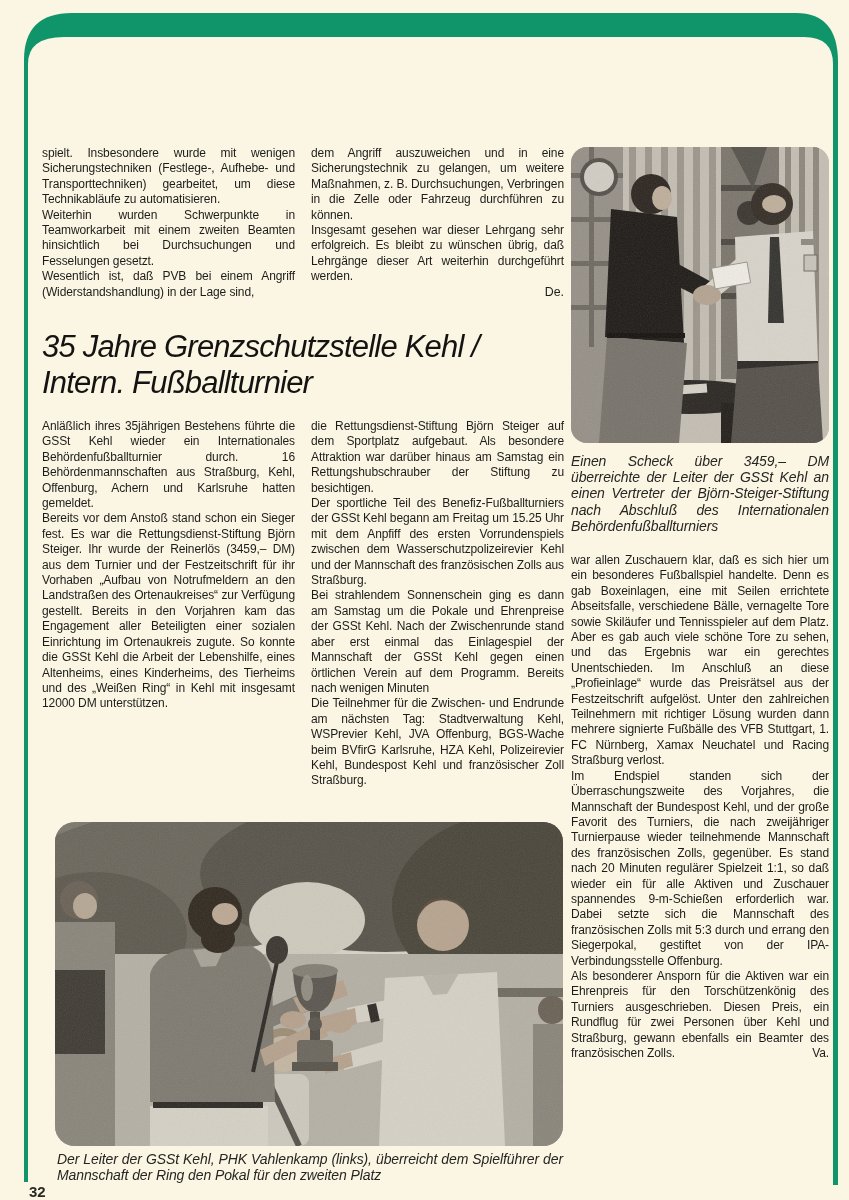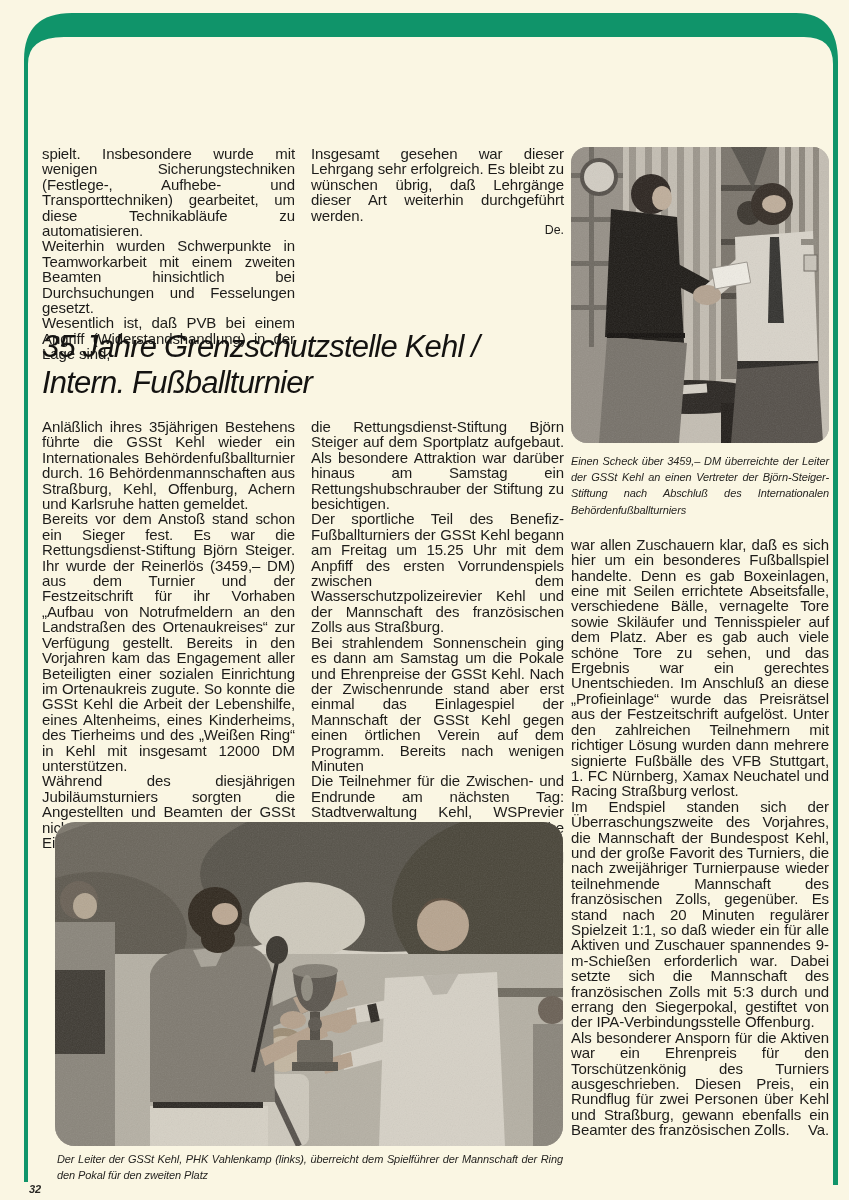--- a/index.html
+++ b/index.html
@@ -11,81 +11,81 @@
   html,body{margin:0;padding:0;}
   body{
     width:849px;height:1200px;position:relative;overflow:hidden;
     background:var(--bg);color:var(--ink);
     font-family:"Liberation Sans", sans-serif;
   }
   
   .frame-svg{position:absolute;left:0;top:0;width:849px;height:1200px;pointer-events:none;}
   .frame-path{fill:var(--green);}
   
-  .bodytext{font-size:15px;line-height:15.4px;text-align:justify;letter-spacing:-0.1px;}
+  .bodytext{font-size:12px;line-height:15.4px;text-align:justify;letter-spacing:-0.1px;}
   .bodytext p{margin:0;}
   .intro{position:absolute;left:42px;top:146px;width:522px;display:grid;grid-template-columns:253px 253px;column-gap:16px;}
   .sig-line{text-align:right;font-size:12.4px;line-height:15.4px;}
   .headline{
     position:absolute;left:42px;top:329px;width:545px;
     font-size:31px;line-height:36px;font-weight:normal;font-style:italic;
     letter-spacing:-0.8px;color:#141311;
   }
   .headline div{white-space:nowrap;}
   .colA{position:absolute;left:42px;top:419px;width:253px;}
   .colB{position:absolute;left:311px;top:419px;width:253px;}
   .colR{position:absolute;left:571px;top:147px;width:258px;}
   
   .photo{background:#c7c2b8;overflow:hidden;}
   .photo svg{display:block;width:100%;height:100%;}
   .photo-top{width:258px;height:296px;border-radius:16px;}
   .photo-bottom{position:absolute;left:55px;top:822px;width:508px;height:324px;border-radius:20px;}
   .caption{
-    font-style:italic;font-size:11px;line-height:16.2px;
+    font-style:italic;font-size:14px;line-height:16.2px;
     text-align:justify;color:#262522;letter-spacing:-0.1px;
   }
   .cap-top{margin-top:10px;margin-bottom:7px;}
   .cap-bottom{position:absolute;left:57px;top:1151px;width:506px;}
   .colR .bodytext{margin-top:19px;}
   .sig-inline{float:right;}
   .page-number{
     position:absolute;left:29px;top:1183px;
-    font-size:11px;font-weight:bold;color:#2a2926;font-style:italic;
+    font-size:15px;font-weight:bold;color:#2a2926;
   }
 </style>
 </head>
 <body>
 
 <svg class="frame-svg" viewBox="0 0 849 1200" aria-hidden="true">
   <path class="frame-path" d="M24,1182 L24,60 Q24,13 72,13 L796,13 Q838,13 838,62 L838,1185 L833,1185 L833,64 Q833,37 804,37 L64,37 Q28,37 28,64 L28,1182 Z"></path>
 </svg>
 
 <div class="intro">
   <div class="bodytext">
     <p>spielt. Insbesondere wurde mit wenigen Sicherungstechniken (Festlege-, Aufhebe- und Transporttechniken) gearbeitet, um diese Technikabläufe zu automatisieren.</p>
     <p>Weiterhin wurden Schwerpunkte in Teamworkarbeit mit einem zweiten Beamten hinsichtlich bei Durchsuchungen und Fesselungen gesetzt.</p>
     <p>Wesentlich ist, daß PVB bei einem Angriff (Widerstandshandlung) in der Lage sind,</p>
   </div>
   <div>
     <div class="bodytext">
+      <p>dem Angriff auszuweichen und in eine Sicherungstechnik zu gelangen, um weitere Maßnahmen, z. B. Durchsuchungen, Verbringen in die Zelle oder Fahrzeug durchführen zu können.</p>
       <p>Insgesamt gesehen war dieser Lehrgang sehr erfolgreich. Es bleibt zu wünschen übrig, daß Lehrgänge dieser Art weiterhin durchgeführt werden.</p>
     </div>
     <div class="sig-line">De.</div>
   </div>
 </div>
 
 <h1 class="headline" style="margin:0;">
   <div>35 Jahre Grenzschutzstelle Kehl /</div>
   <div>Intern. Fußballturnier</div>
 </h1>
 
 <div class="colA bodytext">
   <p>Anläßlich ihres 35jährigen Bestehens führte die GSSt Kehl wieder ein Internationales Behördenfußballturnier durch. 16 Behördenmannschaften aus Straßburg, Kehl, Offenburg, Achern und Karlsruhe hatten gemeldet.</p>
   <p>Bereits vor dem Anstoß stand schon ein Sieger fest. Es war die Rettungsdienst-Stiftung Björn Steiger. Ihr wurde der Reinerlös (3459,– DM) aus dem Turnier und der Festzeitschrift für ihr Vorhaben „Aufbau von Notrufmeldern an den Landstraßen des Ortenaukreises“ zur Verfügung gestellt. Bereits in den Vorjahren kam das Engagement aller Beteiligten einer sozialen Einrichtung im Ortenaukreis zugute. So konnte die GSSt Kehl die Arbeit der Lebenshilfe, eines Altenheims, eines Kinderheims, des Tierheims und des „Weißen Ring“ in Kehl mit insgesamt 12000 DM unterstützen.</p>
-  <p>Während des diesjährigen Jubiläumsturniers sorgten die Angestellten und Beamten der GSSt nicht nur für das leibliche Wohl aller. Einen Informationsstand hatte</p>
 </div>
 
 <div class="colB bodytext">
   <p>die Rettungsdienst-Stiftung Björn Steiger auf dem Sportplatz aufgebaut. Als besondere Attraktion war darüber hinaus am Samstag ein Rettungshubschrauber der Stiftung zu besichtigen.</p>
   <p>Der sportliche Teil des Benefiz-Fußballturniers der GSSt Kehl begann am Freitag um 15.25 Uhr mit dem Anpfiff des ersten Vorrundenspiels zwischen dem Wasserschutzpolizeirevier Kehl und der Mannschaft des französischen Zolls aus Straßburg.</p>
   <p>Bei strahlendem Sonnenschein ging es dann am Samstag um die Pokale und Ehrenpreise der GSSt Kehl. Nach der Zwischenrunde stand aber erst einmal das Einlagespiel der Mannschaft der GSSt Kehl gegen einen örtlichen Verein auf dem Programm. Bereits nach wenigen Minuten</p>
   <p>Die Teilnehmer für die Zwischen- und Endrunde am nächsten Tag: Stadtverwaltung Kehl, WSPrevier Kehl, JVA Offenburg, BGS-Wache beim BVfirG Karlsruhe, HZA Kehl, Polizeirevier Kehl, Bundespost Kehl und französischer Zoll Straßburg.</p>
 </div>
 
 <div class="colR">

